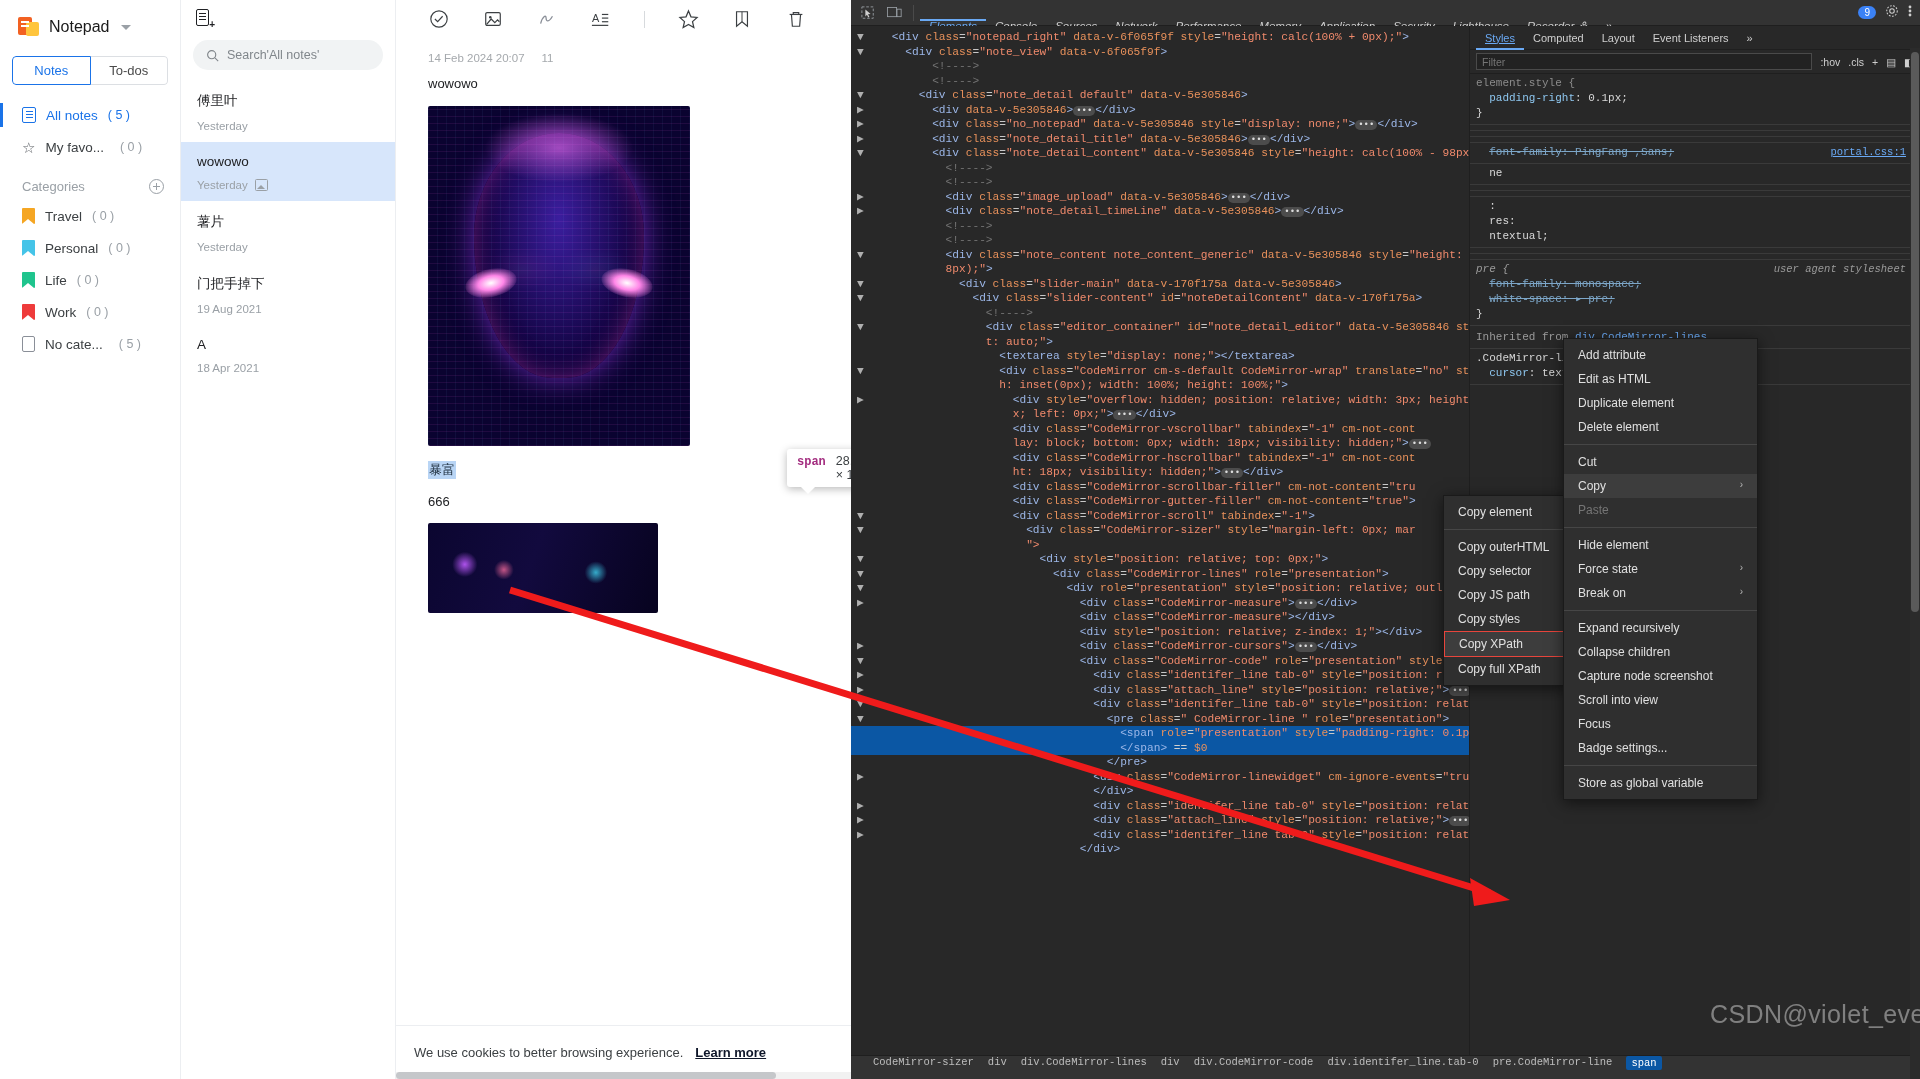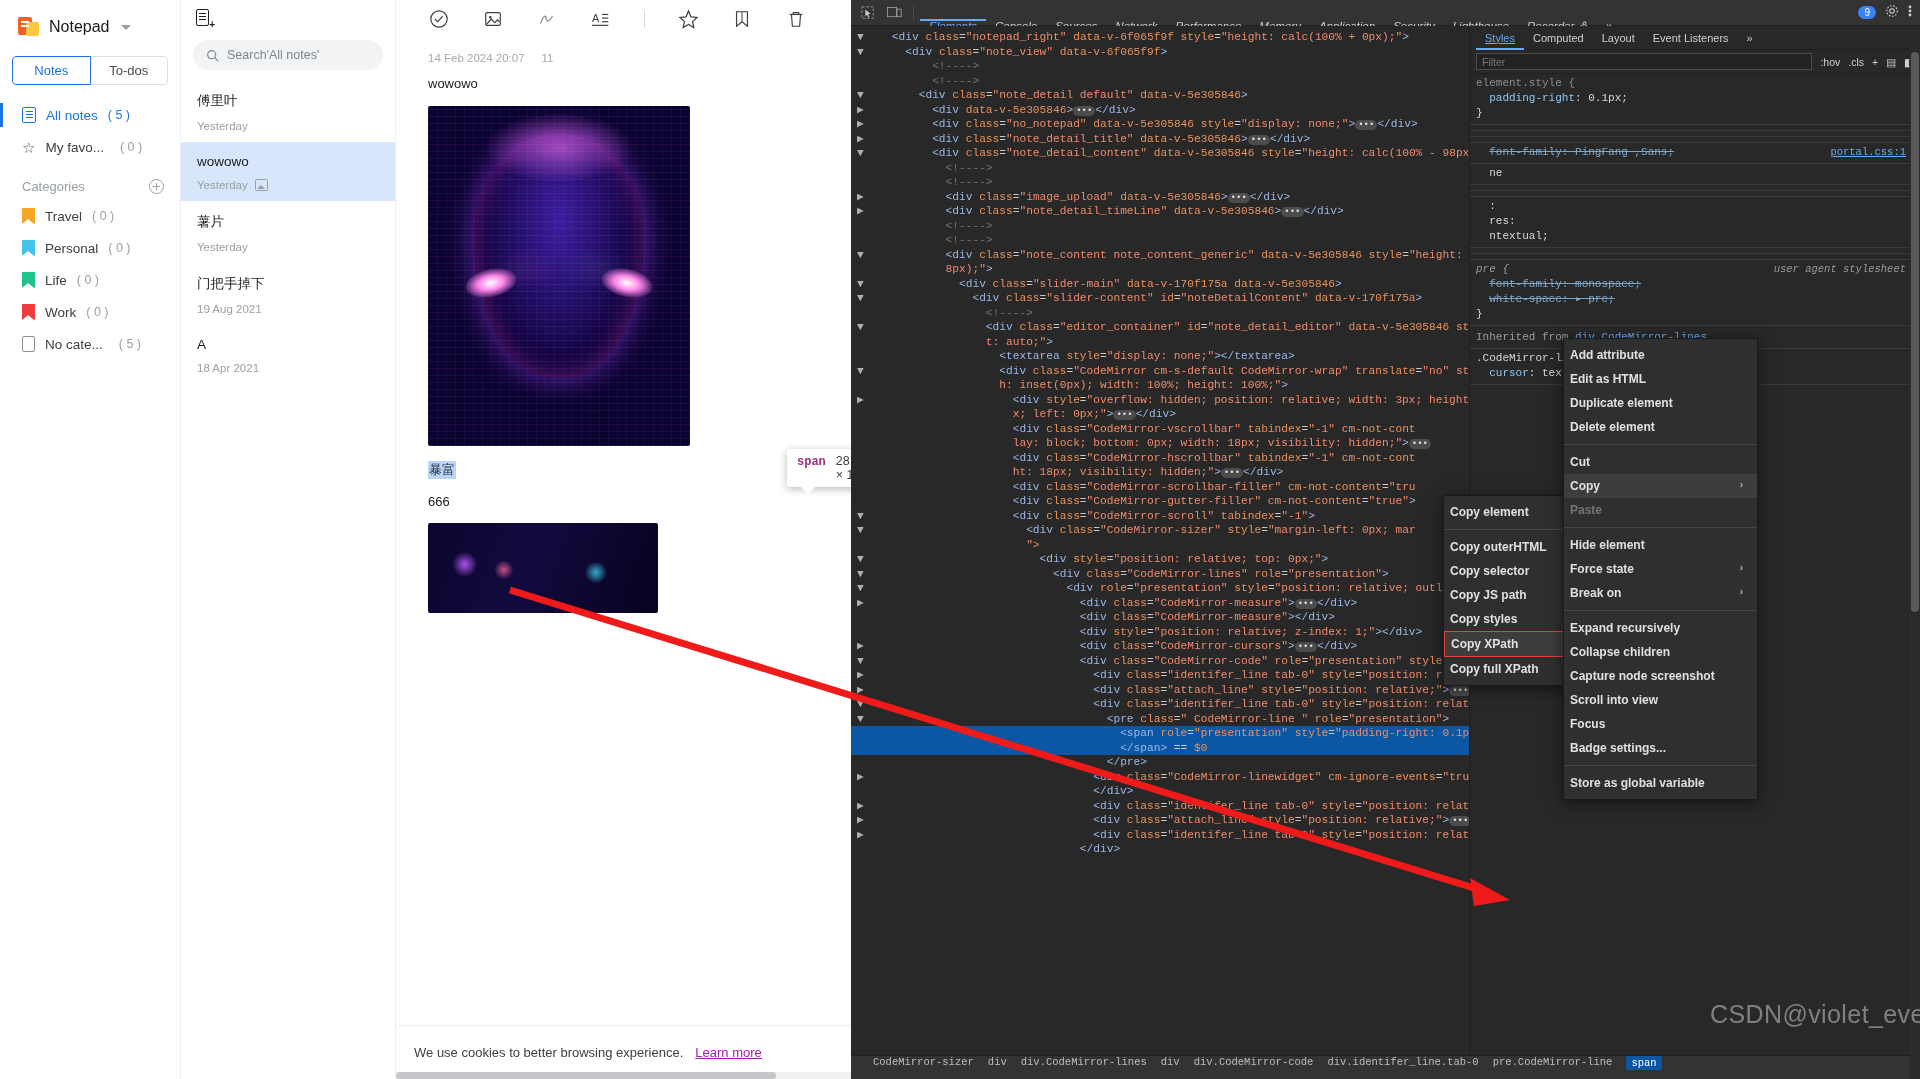--- a/index.html
+++ b/index.html
@@ -103,21 +103,21 @@
                  linear-gradient(110deg,#0b0630,#120a3e 45%,#07031f); }
   .tooltip { position:absolute; left:391px; top:449px; background:#fff; border-radius:3px; box-shadow:0 2px 9px rgba(0,0,0,.28);
      padding: 5px 10px; font-size: 12.5px; display:flex; gap:10px; align-items:baseline; }
   .tt-tag { color:#a32c7f; font-weight:bold; font-family:"Liberation Mono", monospace; font-size:12px;}
   .tt-dim { color:#3c4043; }
   .tooltip::after { content:""; position:absolute; left: 14px; bottom:-7px; width:0;height:0;
      border-left:7px solid transparent;border-right:7px solid transparent;border-top:7px solid #fff; }
 
   .cookiebar { position:absolute; left:0; right:0; bottom:0; height: 54px; background:#fff;
      border-top:1px solid #eceef1; display:flex; align-items:center; padding-left: 18px; gap:12px; font-size:13px; color:#3c4043; }
-  .cookiebar a { color:#a21caf; font-weight:normal; text-decoration:underline; cursor:pointer; }
+  .cookiebar a { color:#0f172a; font-weight:bold; text-decoration:underline; cursor:pointer; }
   .hscroll { position:absolute; left:0; bottom:0; height:7px; width:851px; background:#f1f1f1; }
   .hscroll i { display:block; height:7px; width:380px; background:#c5c7ca; border-radius:4px; }
 
   
   .devtools { width: 1069px; height:1079px; background:#282828; color:#d0d0d0;
      font-family: "Liberation Sans", sans-serif; position:relative; display:flex; flex-direction:column; }
   .dt-tabs { height: 26px; background:#333; display:flex; align-items:center; gap:0; border-bottom:1px solid #1f1f1f; padding-left:4px; flex:none;}
   .dt-tool { width:26px;height:24px; display:flex;align-items:center;justify-content:center; color:#9aa0a6; cursor:pointer;}
   .dt-vsep { width:1px; height:16px; background:#4a4a4a; margin: 0 6px; }
   .dt-tab { font-size: 11.5px; color:#cfcfcf; padding: 8px 9px; height:16px; line-height:26px; cursor:pointer; white-space:nowrap;font-style:italic;}
@@ -158,22 +158,22 @@
   .strike { text-decoration: line-through; color:#7da7c9; }
   .ua { color:#9a9a9a; font-style:italic; }
   .inh { color:#9a9a9a; padding: 4px 0 3px 6px; border-bottom:1px solid #3a3a3a;}
   .inh b { color:#6aa9f4; font-weight:normal; }
   .sp-scroll { position:absolute; right:0; top:48px; bottom:0; width:10px; background:#2b2b2b;}
   .sp-thumb { position:absolute; right:1px; top:52px; width:8px; height:560px; background:#5a5a5a; border-radius:4px;}
 
   
   .ctxmenu { position:absolute; background:#2f2f2f; border:1px solid #1a1a1a;
      box-shadow: 0 3px 14px rgba(0,0,0,.55); padding: 4px 0; z-index: 60; }
-  .ctxmenu .mi { font-size: 12px; color:#e0e0e0; padding: 5px 14px 5px 6px; white-space:nowrap; cursor:pointer;
-     display:flex; align-items:flex-start; justify-content:space-between; gap:40px;font-weight:bold;}
+  .ctxmenu .mi { font-size: 12px; color:#e0e0e0; padding: 5px 14px 5px 14px; white-space:nowrap; cursor:pointer;
+     display:flex; align-items:flex-start; justify-content:space-between; gap:40px;}
   .ctxmenu .mi.hl { background:#3d3d3d; }
   .ctxmenu .mi.dis { color:#757575; }
   .ctxmenu .mi.boxed { border:1.5px solid #e8453c; background:#3d3d3d; }
   .ctxmenu .sep { height:1px; background:#464646; margin: 5px 0; }
   .arrowr { color:#b6b6b6; font-size:10px; }
 
   .redarrow { position:absolute; z-index:70; pointer-events:none; }
   .watermark { position:absolute; left:1710px; top:1000px; font-size:25px; color:rgba(200,200,200,.55);
      letter-spacing:.4px; z-index: 65; font-family:"Liberation Sans", sans-serif; }
 </style>

